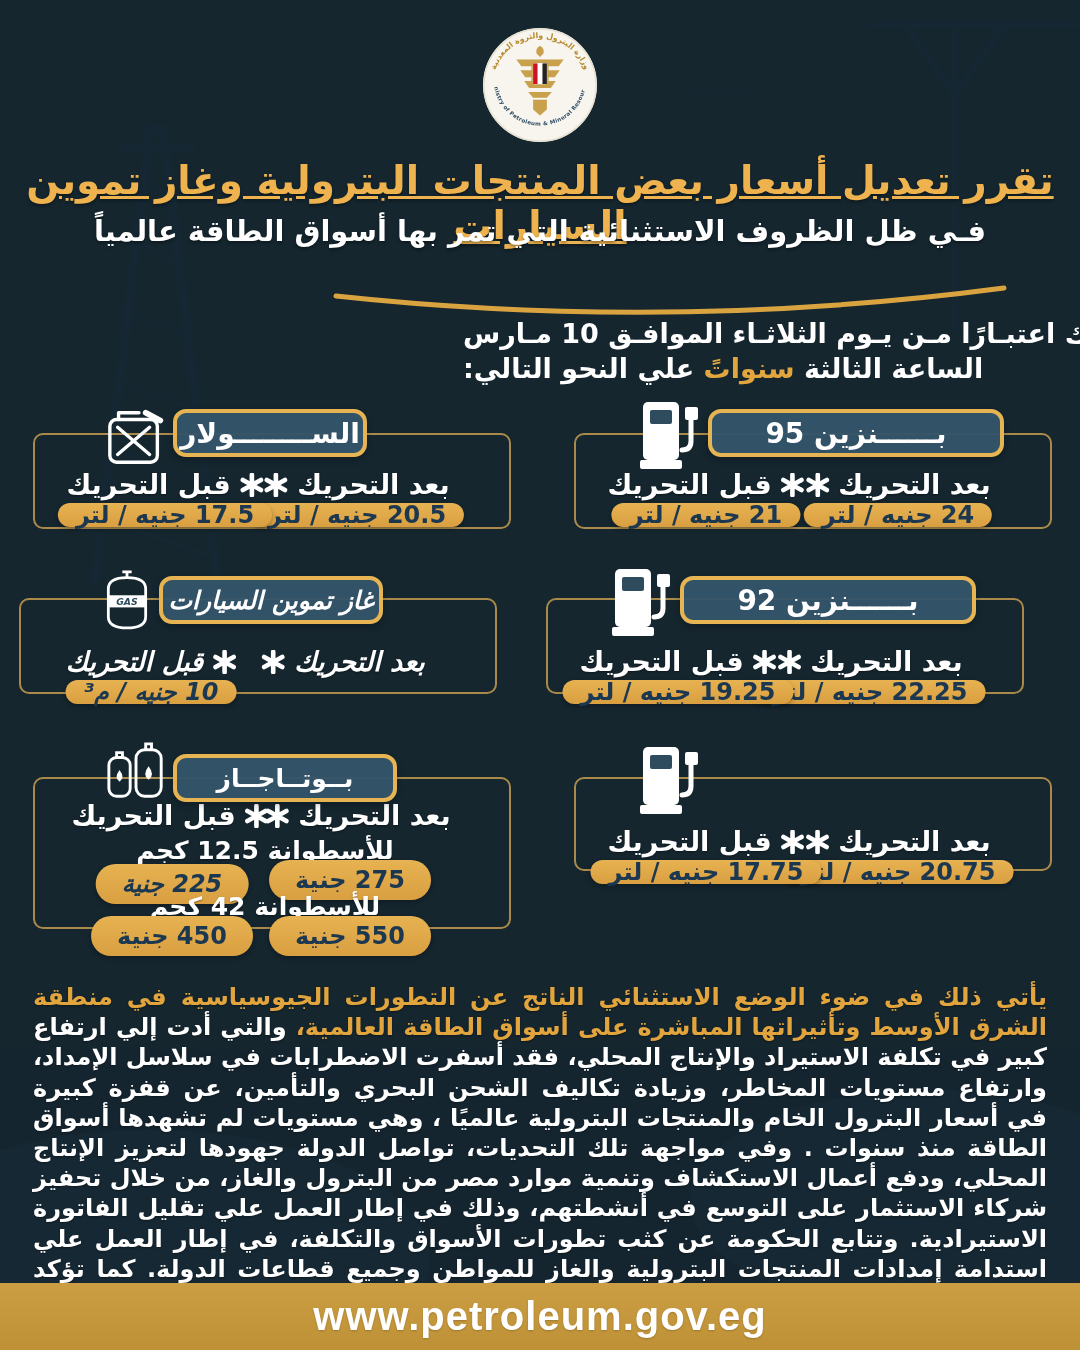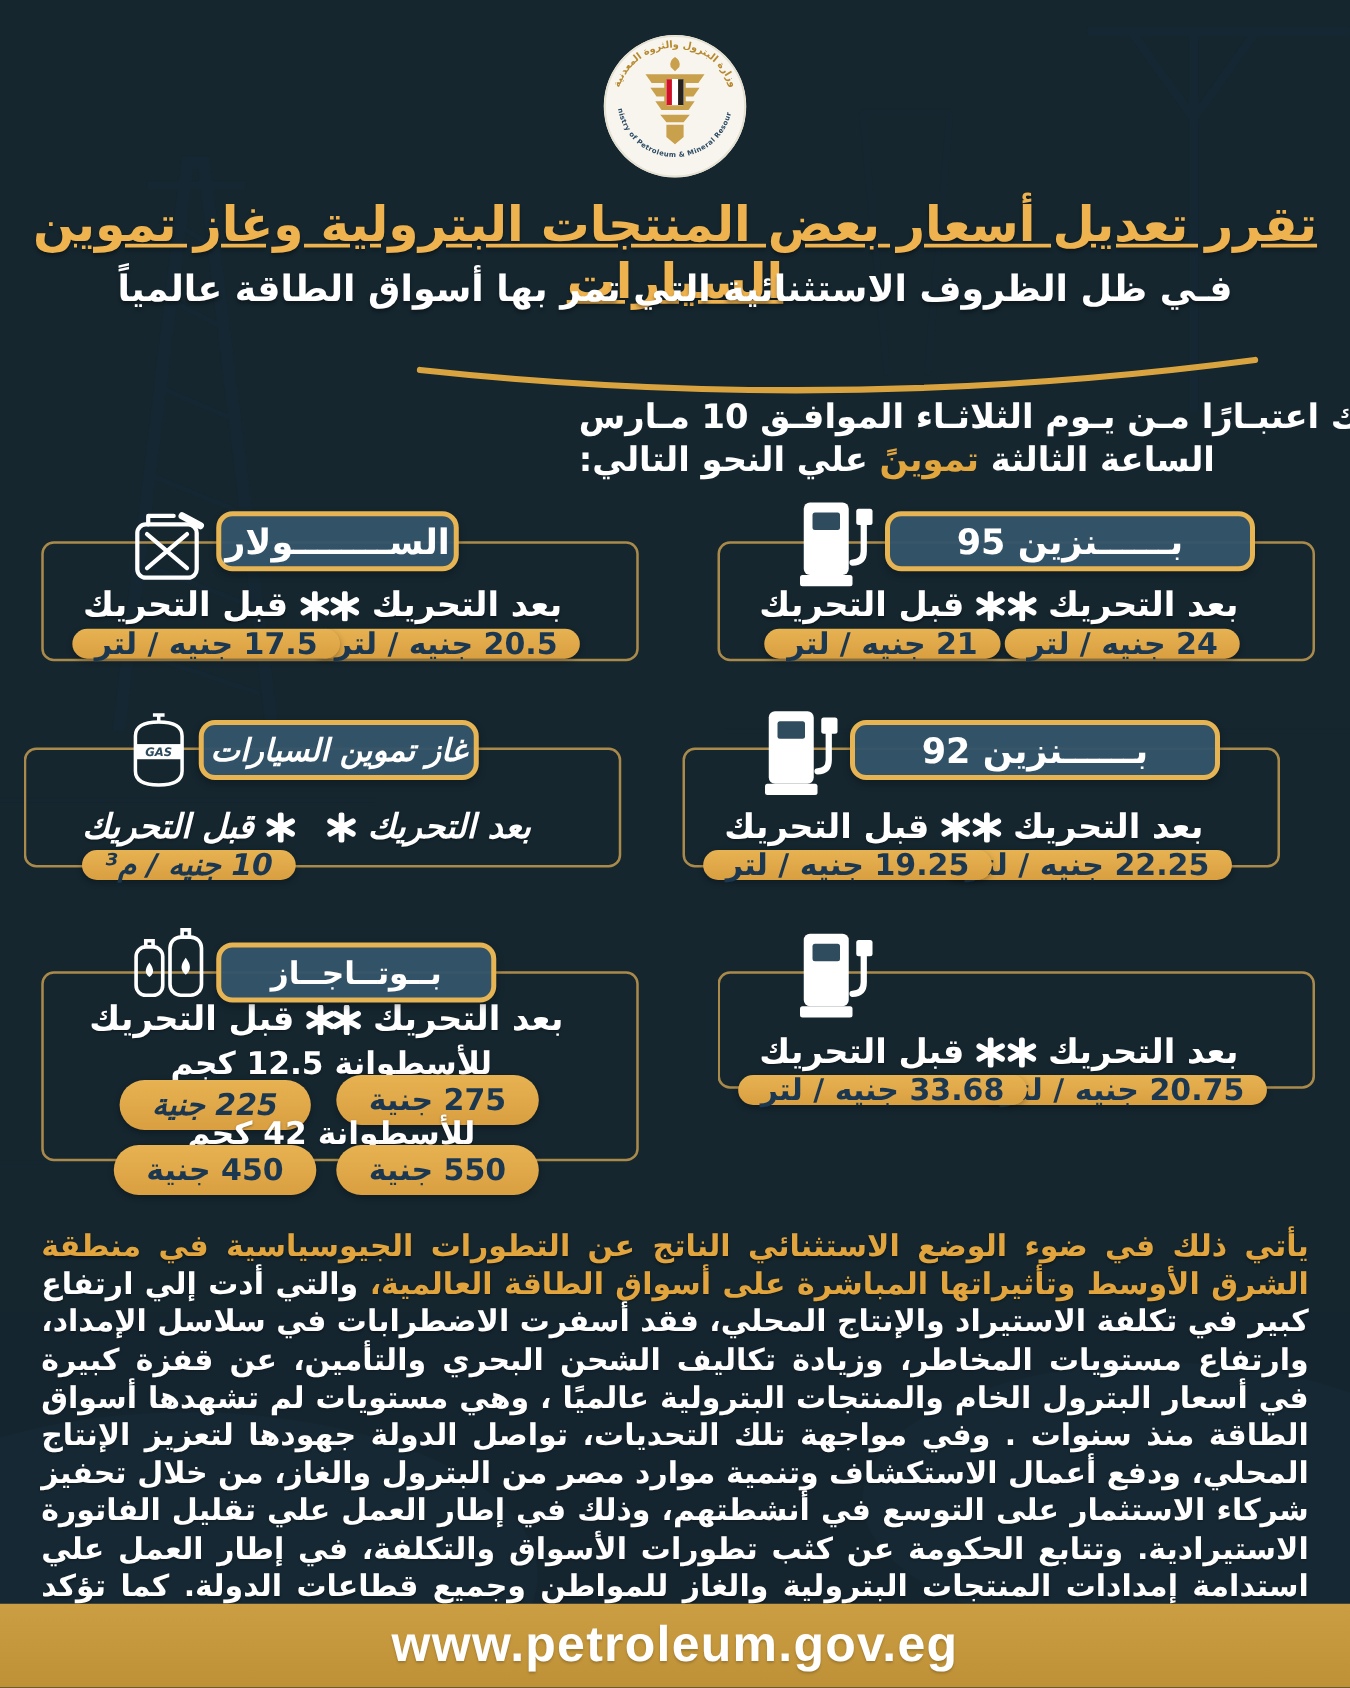--- a/index.html
+++ b/index.html
@@ -132,21 +132,21 @@
     </g>
   </svg>
 
   <div class="h1">تقرر تعديل أسعار بعض المنتجات البترولية وغاز تموين السيارات</div>
   <div class="h2">فـي ظل الظروف الاستثنائية التي تمر بها أسواق الطاقة عالمياً</div>
   <svg class="swoosh" width="680" height="50" viewBox="0 0 680 50">
     <path d="M6 16 Q 340 52 674 8" stroke="#d9a440" stroke-width="5" fill="none" stroke-linecap="round"></path>
   </svg>
 
   <div class="intro1">وذلـك اعتبـارًا مـن يـوم الثلاثـاء الموافـق 10 مـارس</div>
-  <div class="intro2"><span>الساعة الثالثة </span><span class="gold">تموينً</span><span> علي النحو التالي:</span></div>
+  <div class="intro2"><span>الساعة الثالثة </span><span class="gold">سنواتً</span><span> علي النحو التالي:</span></div>
 
   <div class="card" id="card-solar">
     <div class="card-border"></div>
     <svg class="card-icon" width="64" height="66" viewBox="0 0 66 66">
       <g stroke="#fff" stroke-width="3.5" fill="none" stroke-linejoin="round" stroke-linecap="round">
         <rect x="5" y="16" width="49" height="44" rx="7"></rect>
         <path d="M13 24 l33 28 M46 24 l-33 28"></path>
         <path d="M14 16 v-7 h21"></path>
         <path d="M42 9 l15 8" stroke-width="6"></path>
       </g>
@@ -323,21 +323,21 @@
       </div>
       <div class="pill">20.75 جنيه / لتر</div>
     </div>
     <div class="pg before">
       <div class="plabel">
         <svg class="ast" viewBox="0 0 26 26">
             <path d="M13 2v22M3.2 7.5l19.6 11M22.8 7.5L3.2 18.5" stroke="#fff" stroke-width="5" stroke-linecap="round"></path>
           </svg>
         <span>قبل التحريك</span>
       </div>
-      <div class="pill">33.68 جنيه / لتر</div>
+      <div class="pill">17.75 جنيه / لتر</div>
     </div>
   </div>
 
   <p class="para"><span class="gold">يأتي ذلك في ضوء الوضع الاستثنائي الناتج عن التطورات الجيوسياسية في منطقة الشرق الأوسط وتأثيراتها المباشرة على أسواق الطاقة العالمية، </span><span>والتي أدت إلي ارتفاع كبير في تكلفة الاستيراد والإنتاج المحلي، فقد أسفرت الاضطرابات في سلاسل الإمداد، وارتفاع مستويات المخاطر، وزيادة تكاليف الشحن البحري والتأمين، عن قفزة كبيرة في أسعار البترول الخام والمنتجات البترولية عالميًا ، وهي مستويات لم تشهدها أسواق الطاقة منذ سنوات . وفي مواجهة تلك التحديات، تواصل الدولة جهودها لتعزيز الإنتاج المحلي، ودفع أعمال الاستكشاف وتنمية موارد مصر من البترول والغاز، من خلال تحفيز شركاء الاستثمار على التوسع في أنشطتهم، وذلك في إطار العمل علي تقليل الفاتورة الاستيرادية. وتتابع الحكومة عن كثب تطورات الأسواق والتكلفة، في إطار العمل علي استدامة إمدادات المنتجات البترولية والغاز للمواطن وجميع قطاعات الدولة. كما تؤكد أن أي إجراءات استثنائية يتم اتخاذها تأتي في إطار إدارة مسئولة للتحديات الدولية الراهنة، مع الحفاظ على أمن الطاقة واستقرار السوق المحلي كأولوية قصوى.</span></p>
 
   <div class="footer">
     <span class="url">www.petroleum.gov.eg</span>
   </div>
 
 </div>

